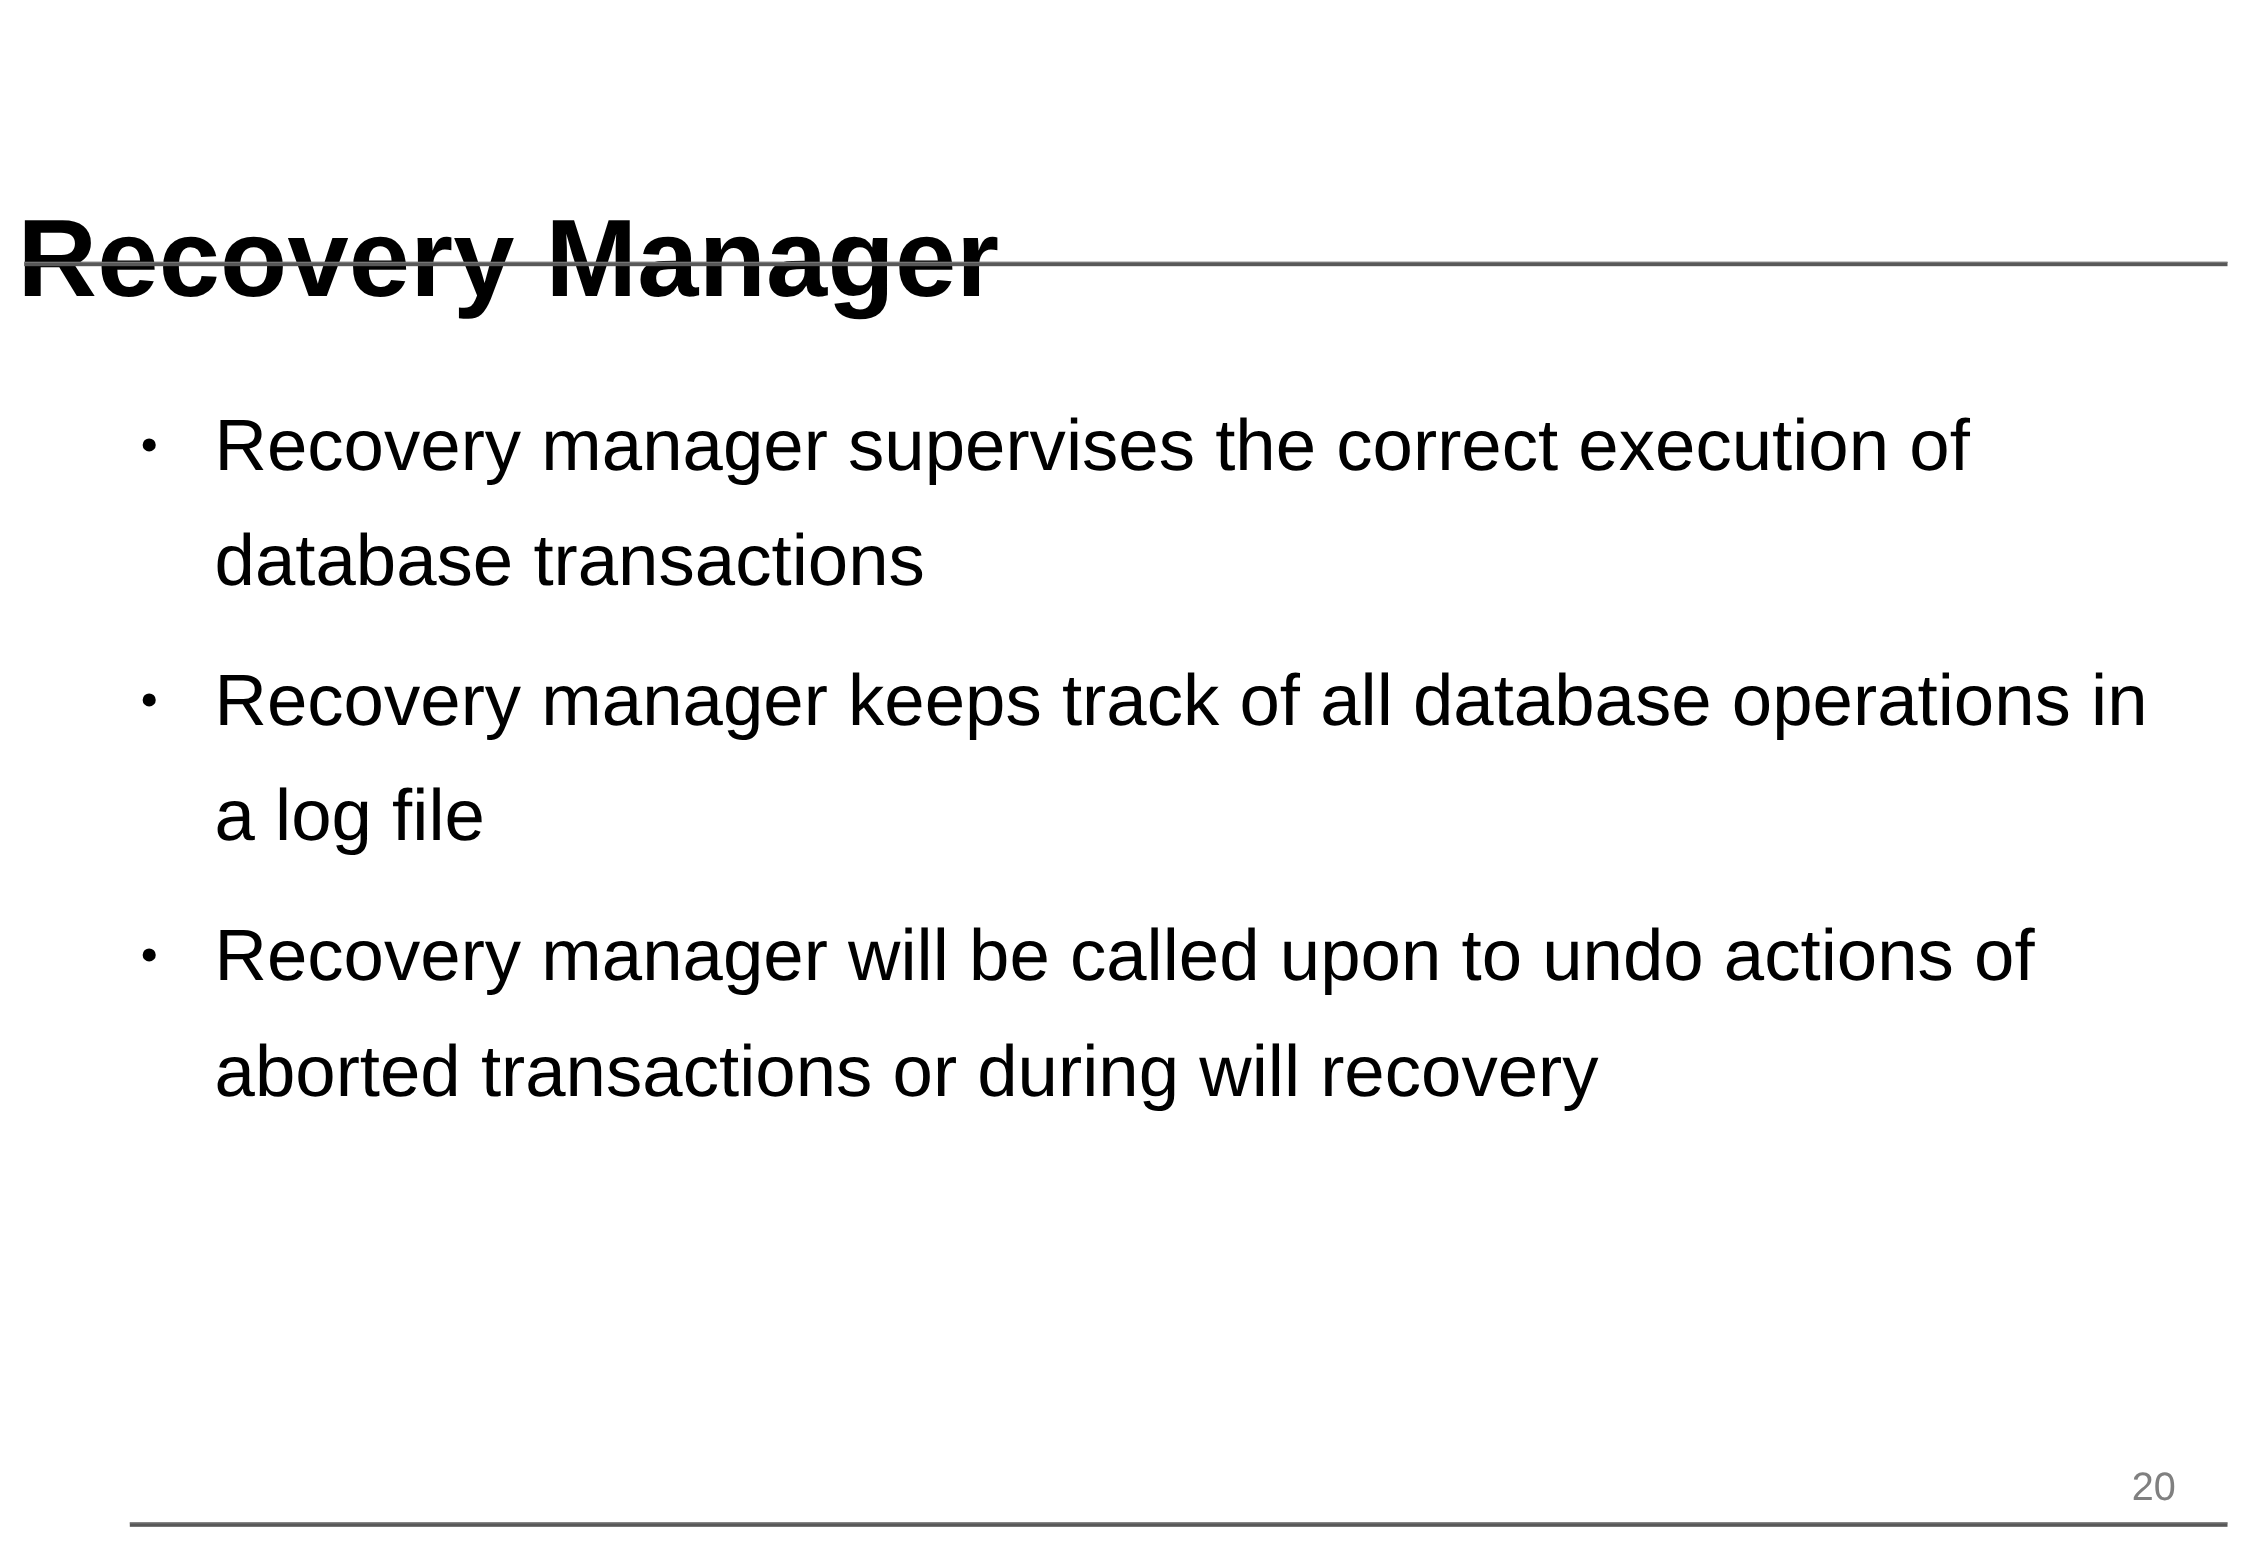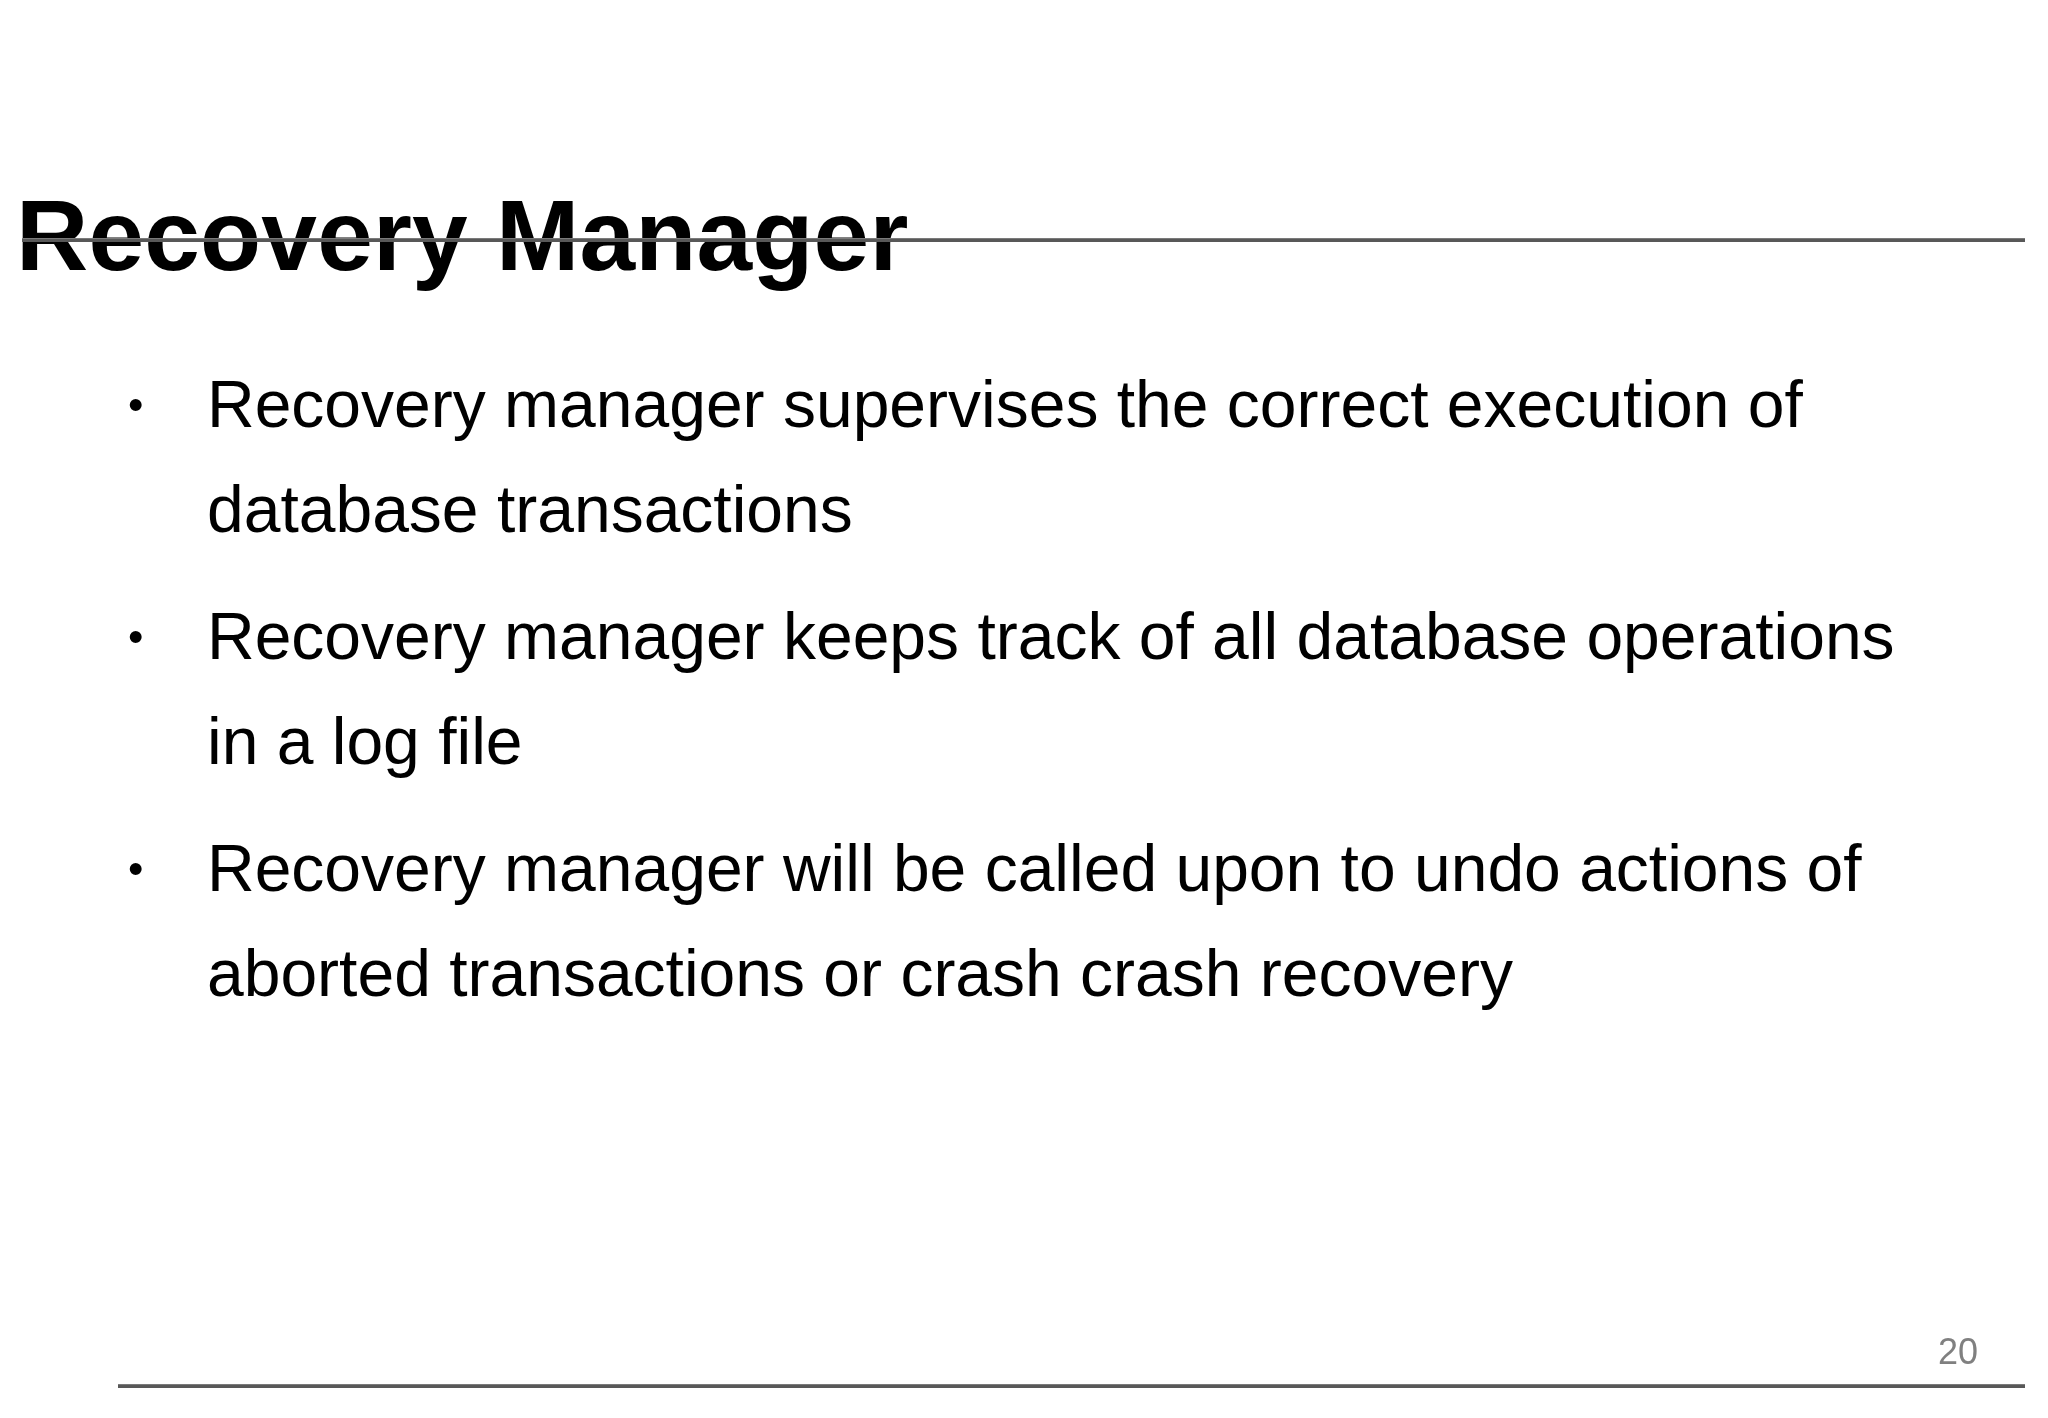--- a/index.html
+++ b/index.html
@@ -87,21 +87,20 @@
     top: 0;
     width: 30px;
     height: 105px;
     line-height: 105px;
     font-size: 44px;
     color: #000000;
     text-align: left;
   }
   .bullet-text {
     display: block;
-    margin-left: 12px;
   }
 
   
   .page-number {
     position: absolute;
     left: 1898px;
     top: 1330px;
     width: 120px;
     text-align: center;
     font-size: 36px;
@@ -126,21 +125,21 @@
       <span class="bullet-text">Recovery manager supervises the correct execution of database transactions</span>
     </li>
 
     <li class="bullet-item">
       <span class="bullet-marker">•</span>
       <span class="bullet-text">Recovery manager keeps track of all database operations in a log file</span>
     </li>
 
     <li class="bullet-item">
       <span class="bullet-marker">•</span>
-      <span class="bullet-text">Recovery manager will be called upon to undo actions of aborted transactions or crash crash recovery</span>
+      <span class="bullet-text">Recovery manager will be called upon to undo actions of aborted transactions or during will recovery</span>
     </li>
 
   </ul>
 
   <div class="page-number">20</div>
 
   <div class="rule-bottom"></div>
 
 </div>
 

